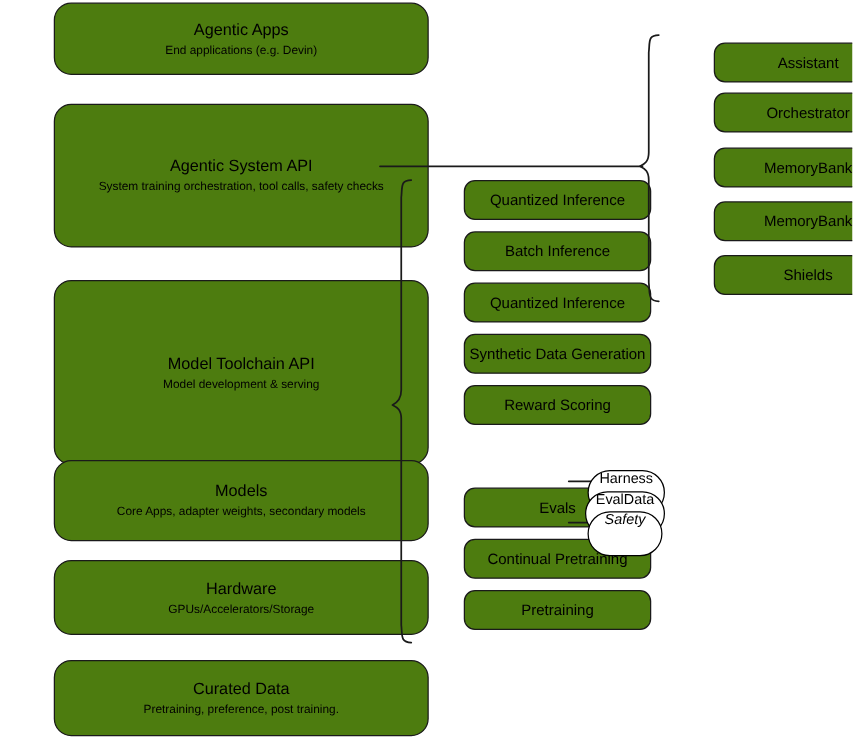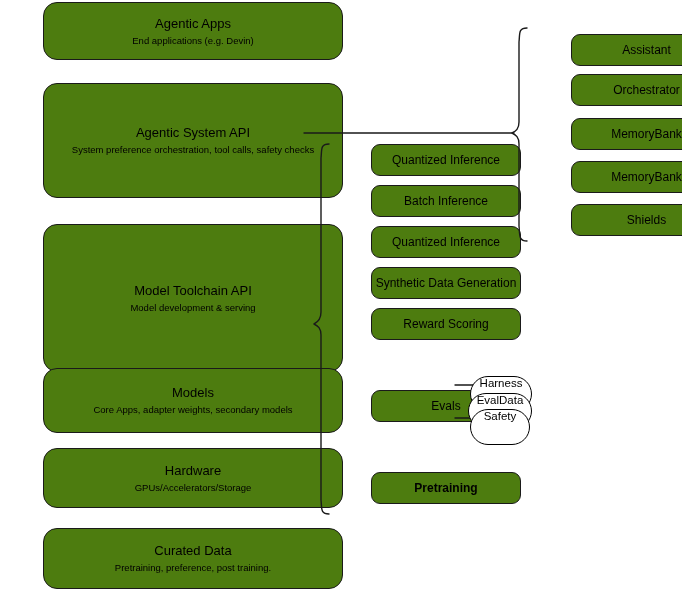--- a/index.html
+++ b/index.html
@@ -137,21 +137,21 @@
     <line x1="455" y1="418" x2="474" y2="418"></line>
   </svg>
 
   <div class="box layer-box" style="top:2px; height:58px;">
     <div class="title">Agentic Apps</div>
     <div class="subtitle">End applications (e.g. Devin)</div>
   </div>
 
   <div class="box layer-box" style="top:83px; height:115px;">
     <div class="title">Agentic System API</div>
-    <div class="subtitle">System preference orchestration, tool calls, safety checks</div>
+    <div class="subtitle">System training orchestration, tool calls, safety checks</div>
   </div>
 
   <div class="box layer-box" style="top:224px; height:148px;">
     <div class="title">Model Toolchain API</div>
     <div class="subtitle">Model development &amp; serving</div>
   </div>
 
   <div class="box layer-box" style="top:368px; height:65px;">
     <div class="title">Models</div>
     <div class="subtitle">Core Apps, adapter weights, secondary models</div>
@@ -178,31 +178,34 @@
   </div>
   <div class="box cap-box mid-box" style="top:267px;">
     <div class="title">Synthetic Data Generation</div>
   </div>
   <div class="box cap-box mid-box" style="top:308px;">
     <div class="title">Reward Scoring</div>
   </div>
   <div class="box cap-box mid-box" style="top:390px;">
     <div class="title">Evals</div>
   </div>
-  <div class="box cap-box mid-box" style="top:472px;font-weight:bold;">
+  <div class="box cap-box mid-box" style="top:431px;">
+    <div class="title">Continual Pretraining</div>
+  </div>
+  <div class="box cap-box mid-box" style="top:472px;">
     <div class="title">Pretraining</div>
   </div>
 
   <div class="pill" style="left:470px; top:376px; width:62px;">
     <span>Harness</span>
   </div>
   <div class="pill" style="left:468px; top:393px; width:64px;">
     <span>EvalData</span>
   </div>
-  <div class="pill" style="left:470px; top:409px; width:60px;">
+  <div class="pill" style="left:470px; top:409px; width:60px;font-style:italic;">
     <span>Safety</span>
   </div>
 
   <div class="box cap-box right-box" style="top:34px;">
     <div class="title">Assistant</div>
   </div>
   <div class="box cap-box right-box" style="top:74px;">
     <div class="title">Orchestrator</div>
   </div>
   <div class="box cap-box right-box" style="top:118px;">

